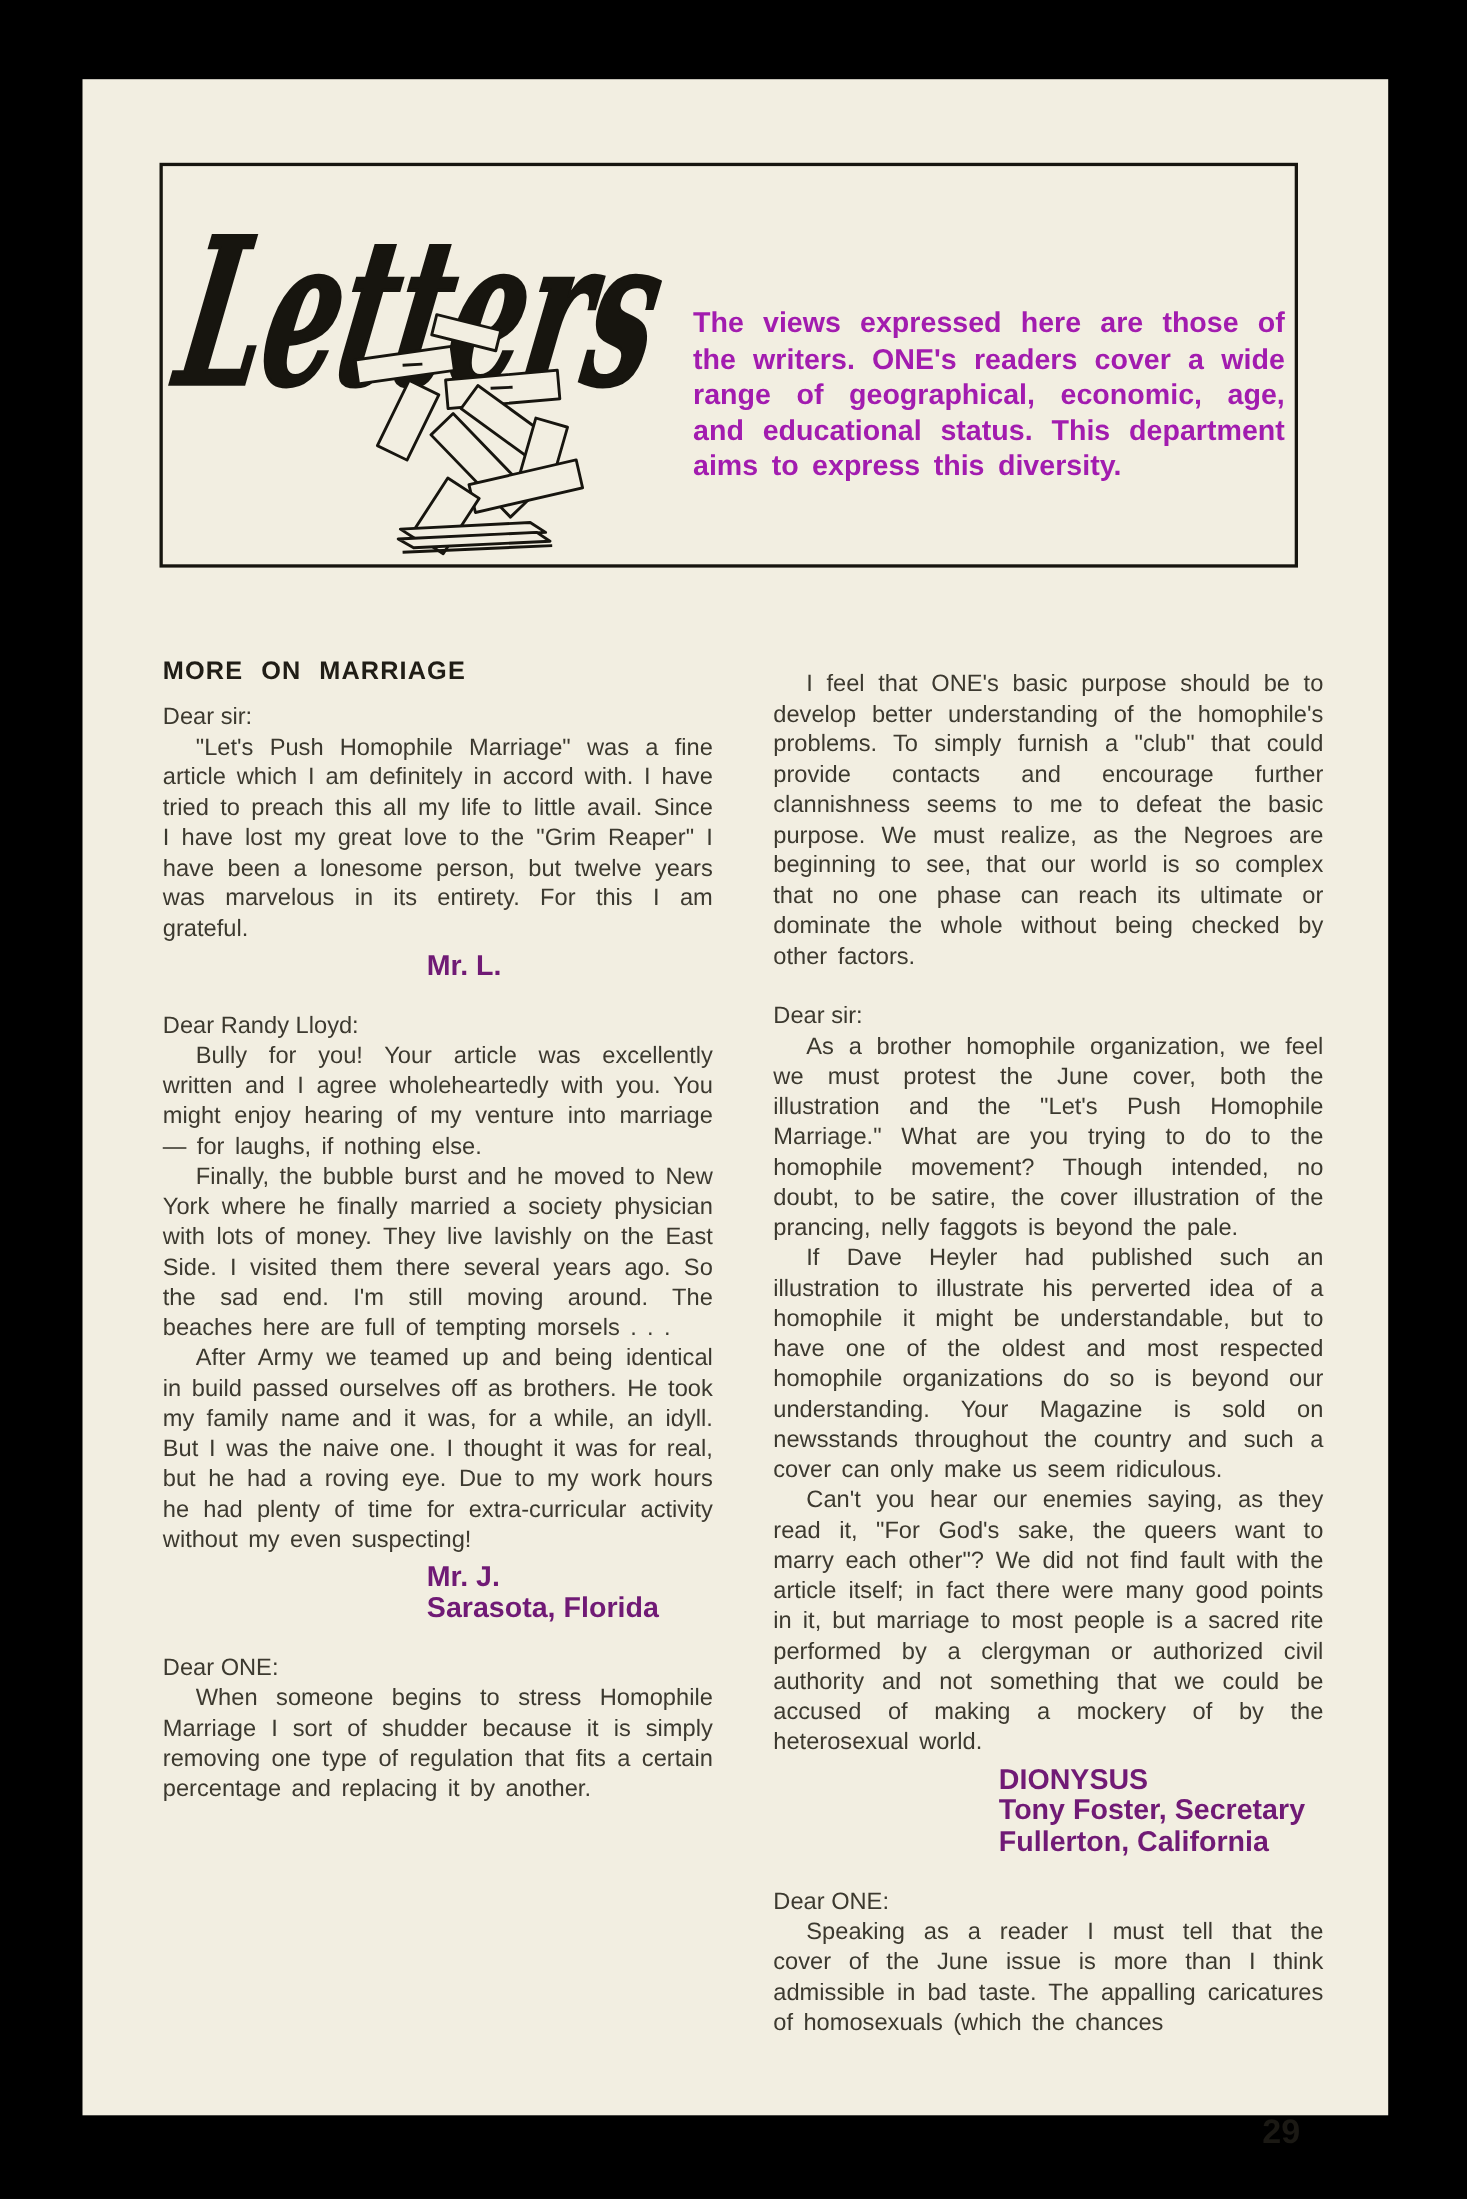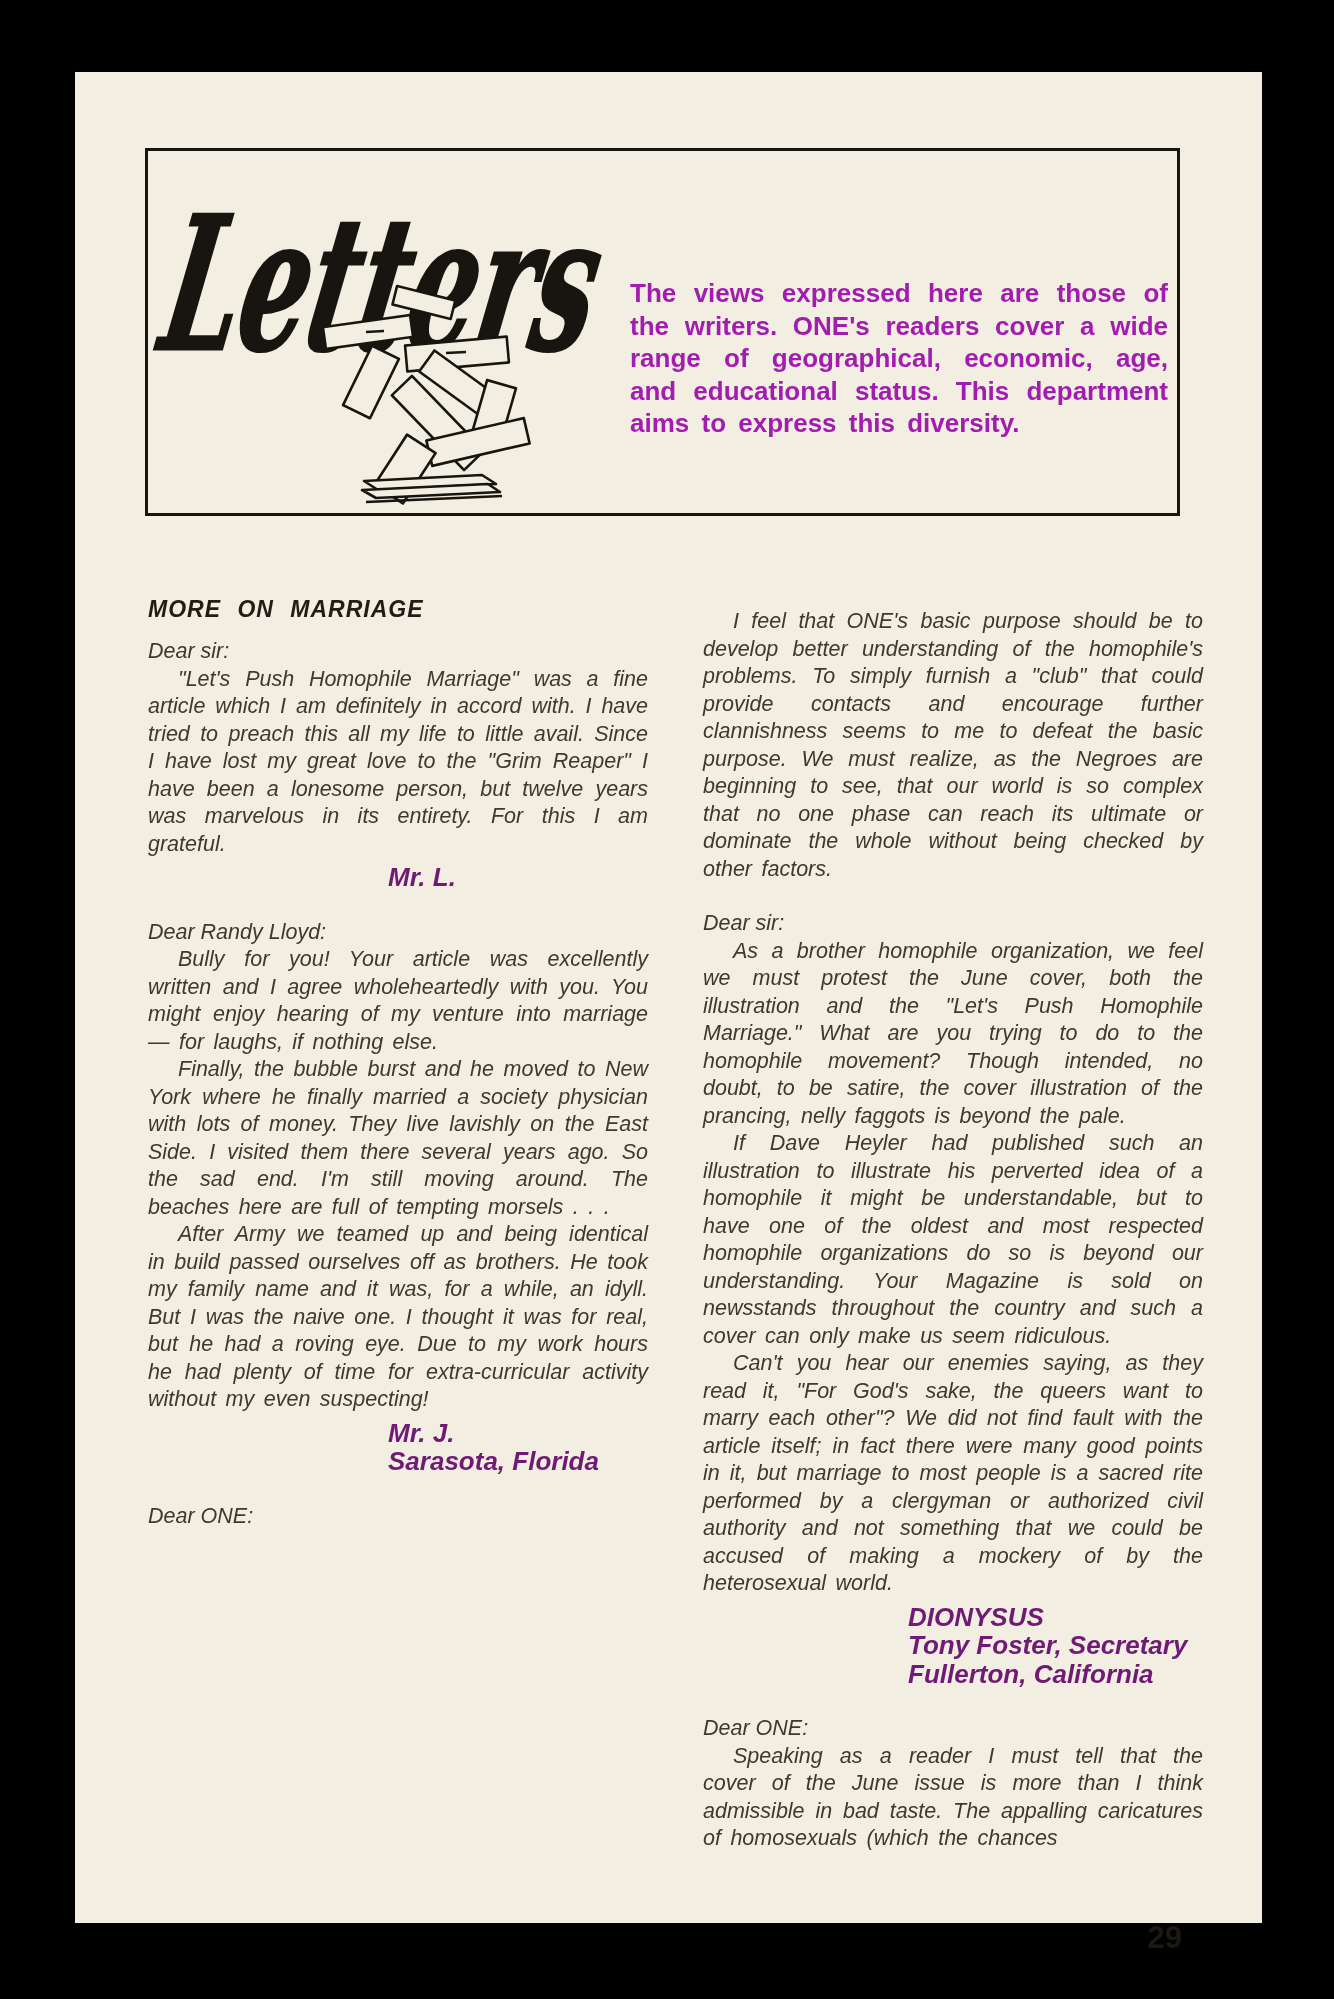--- a/index.html
+++ b/index.html
@@ -9,21 +9,21 @@
   
   .header-box{position:absolute;left:70px;top:76px;width:1035px;height:368px;border:3px solid #17150f;box-sizing:border-box;}
   .title-svg{position:absolute;left:12px;top:8px;width:470px;height:250px;overflow:visible;}
   .envelopes-svg{position:absolute;left:118px;top:140px;width:300px;height:218px;overflow:visible;}
   .header-intro{position:absolute;left:482px;top:126px;width:538px;margin:0;
     font-size:26px;line-height:32.5px;font-weight:bold;color:#a21caf;
     text-align:justify;word-spacing:5px;}
 
   
   .columns{position:absolute;left:73px;top:524px;width:1058px;display:flex;gap:55px;}
-  .col{width:500px;font-size:21.5px;line-height:27.5px;color:#3c392f;font-style:italic;}
+  .col{width:500px;font-size:21.5px;line-height:27.5px;color:#3c392f;}
   .section-heading{margin:0 0 16px 0;font-size:23px;font-weight:bold;color:#201d16;
     letter-spacing:1px;word-spacing:9px;line-height:26px;}
   .salutation{margin:0;}
   .salutation.spaced{margin-top:27px;}
   .para{margin:0;text-indent:30px;text-align:justify;word-spacing:3.5px;}
   .signature{margin:5px 0 0 240px;font-weight:bold;color:#701a75;font-size:26px;line-height:28.5px;}
   .col-right .signature{margin-left:205px;}
   .sig-line{display:block;}
   .col-right{padding-top:12px;box-sizing:border-box;}
 
@@ -73,20 +73,21 @@
       </div>
       <p class="salutation spaced">Dear Randy Lloyd:</p>
       <p class="para">Bully for you! Your article was excellently written and I agree wholeheartedly with you. You might enjoy hearing of my venture into marriage — for laughs, if nothing else.</p>
       <p class="para">Finally, the bubble burst and he moved to New York where he finally married a society physician with lots of money. They live lavishly on the East Side. I visited them there several years ago. So the sad end. I'm still moving around. The beaches here are full of tempting morsels . . .</p>
       <p class="para">After Army we teamed up and being identical in build passed ourselves off as brothers. He took my family name and it was, for a while, an idyll. But I was the naive one. I thought it was for real, but he had a roving eye. Due to my work hours he had plenty of time for extra-curricular activity without my even suspecting!</p>
       <div class="signature">
         <span class="sig-line">Mr. J.</span>
         <span class="sig-line">Sarasota, Florida</span>
       </div>
       <p class="salutation spaced">Dear ONE:</p>
+      <p class="para">When someone begins to stress Homophile Marriage I sort of shudder because it is simply removing one type of regulation that fits a certain percentage and replacing it by another.</p>
     </div>
 
     <div class="col col-right">
       <p class="para">I feel that ONE's basic purpose should be to develop better understanding of the homophile's problems. To simply furnish a "club" that could provide contacts and encourage further clannishness seems to me to defeat the basic purpose. We must realize, as the Negroes are beginning to see, that our world is so complex that no one phase can reach its ultimate or dominate the whole without being checked by other factors.</p>
       <p class="salutation spaced">Dear sir:</p>
       <p class="para">As a brother homophile organization, we feel we must protest the June cover, both the illustration and the "Let's Push Homophile Marriage." What are you trying to do to the homophile movement? Though intended, no doubt, to be satire, the cover illustration of the prancing, nelly faggots is beyond the pale.</p>
       <p class="para">If Dave Heyler had published such an illustration to illustrate his perverted idea of a homophile it might be understandable, but to have one of the oldest and most respected homophile organizations do so is beyond our understanding. Your Magazine is sold on newsstands throughout the country and such a cover can only make us seem ridiculous.</p>
       <p class="para">Can't you hear our enemies saying, as they read it, "For God's sake, the queers want to marry each other"? We did not find fault with the article itself; in fact there were many good points in it, but marriage to most people is a sacred rite performed by a clergyman or authorized civil authority and not something that we could be accused of making a mockery of by the heterosexual world.</p>
       <div class="signature">
         <span class="sig-line">DIONYSUS</span>

